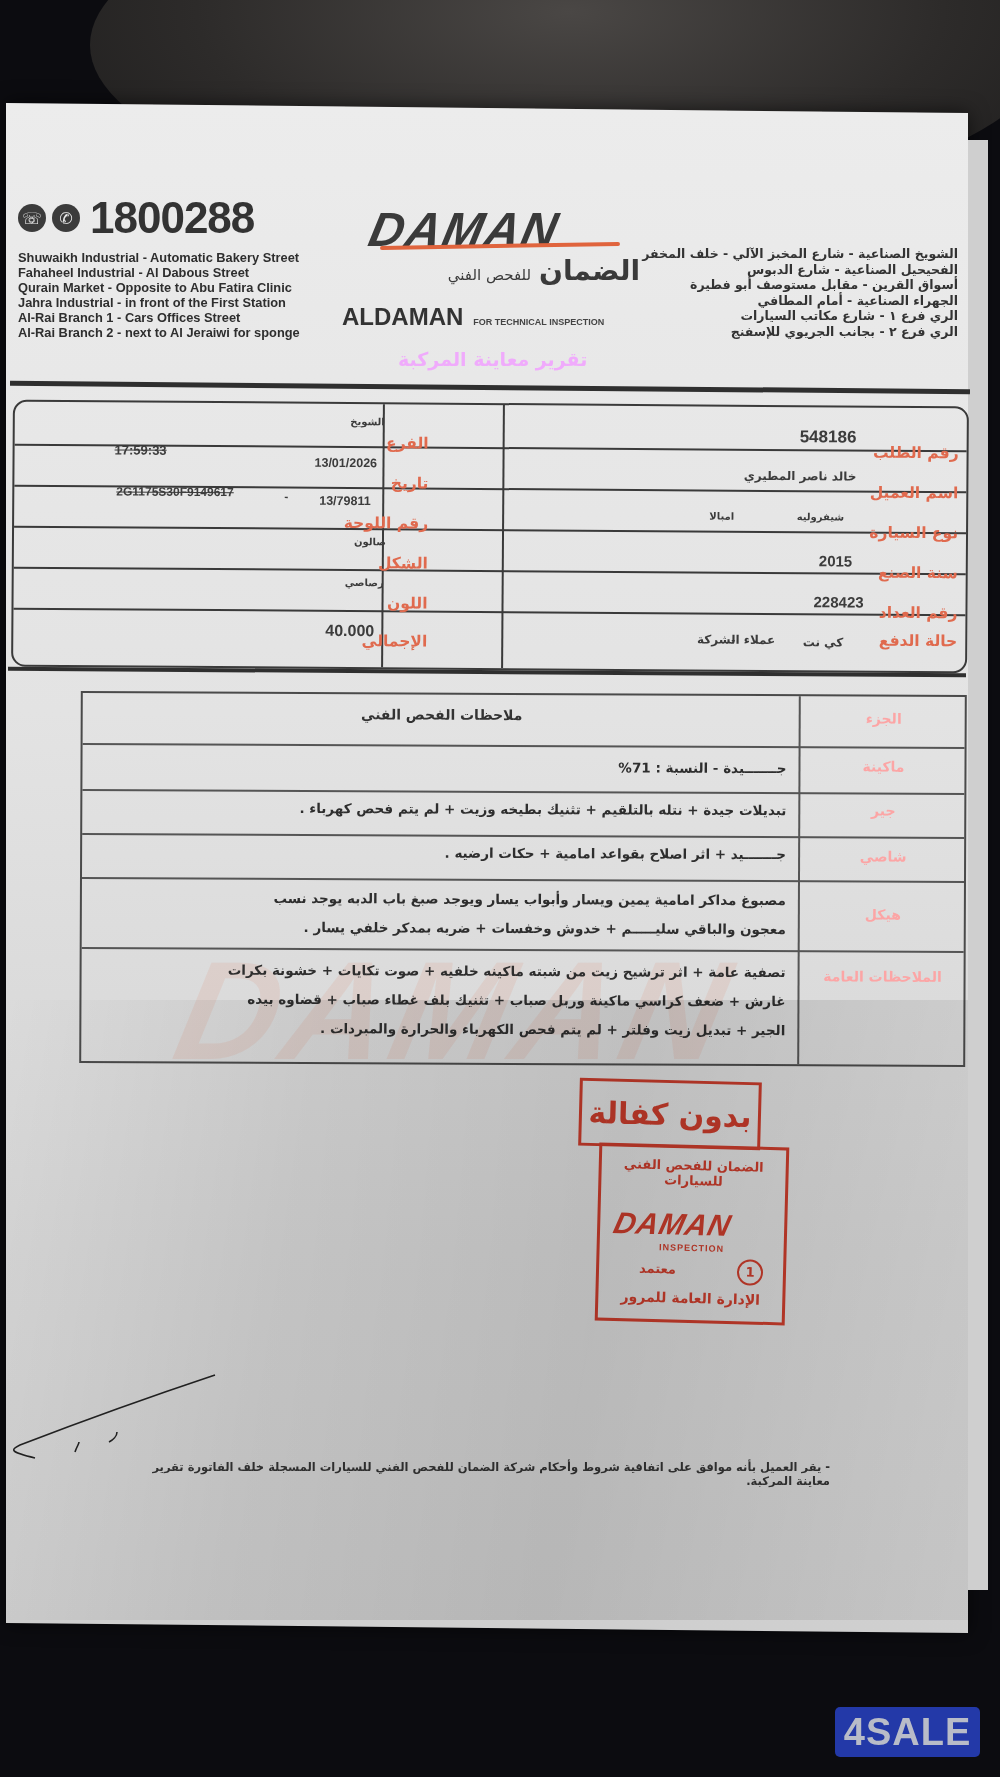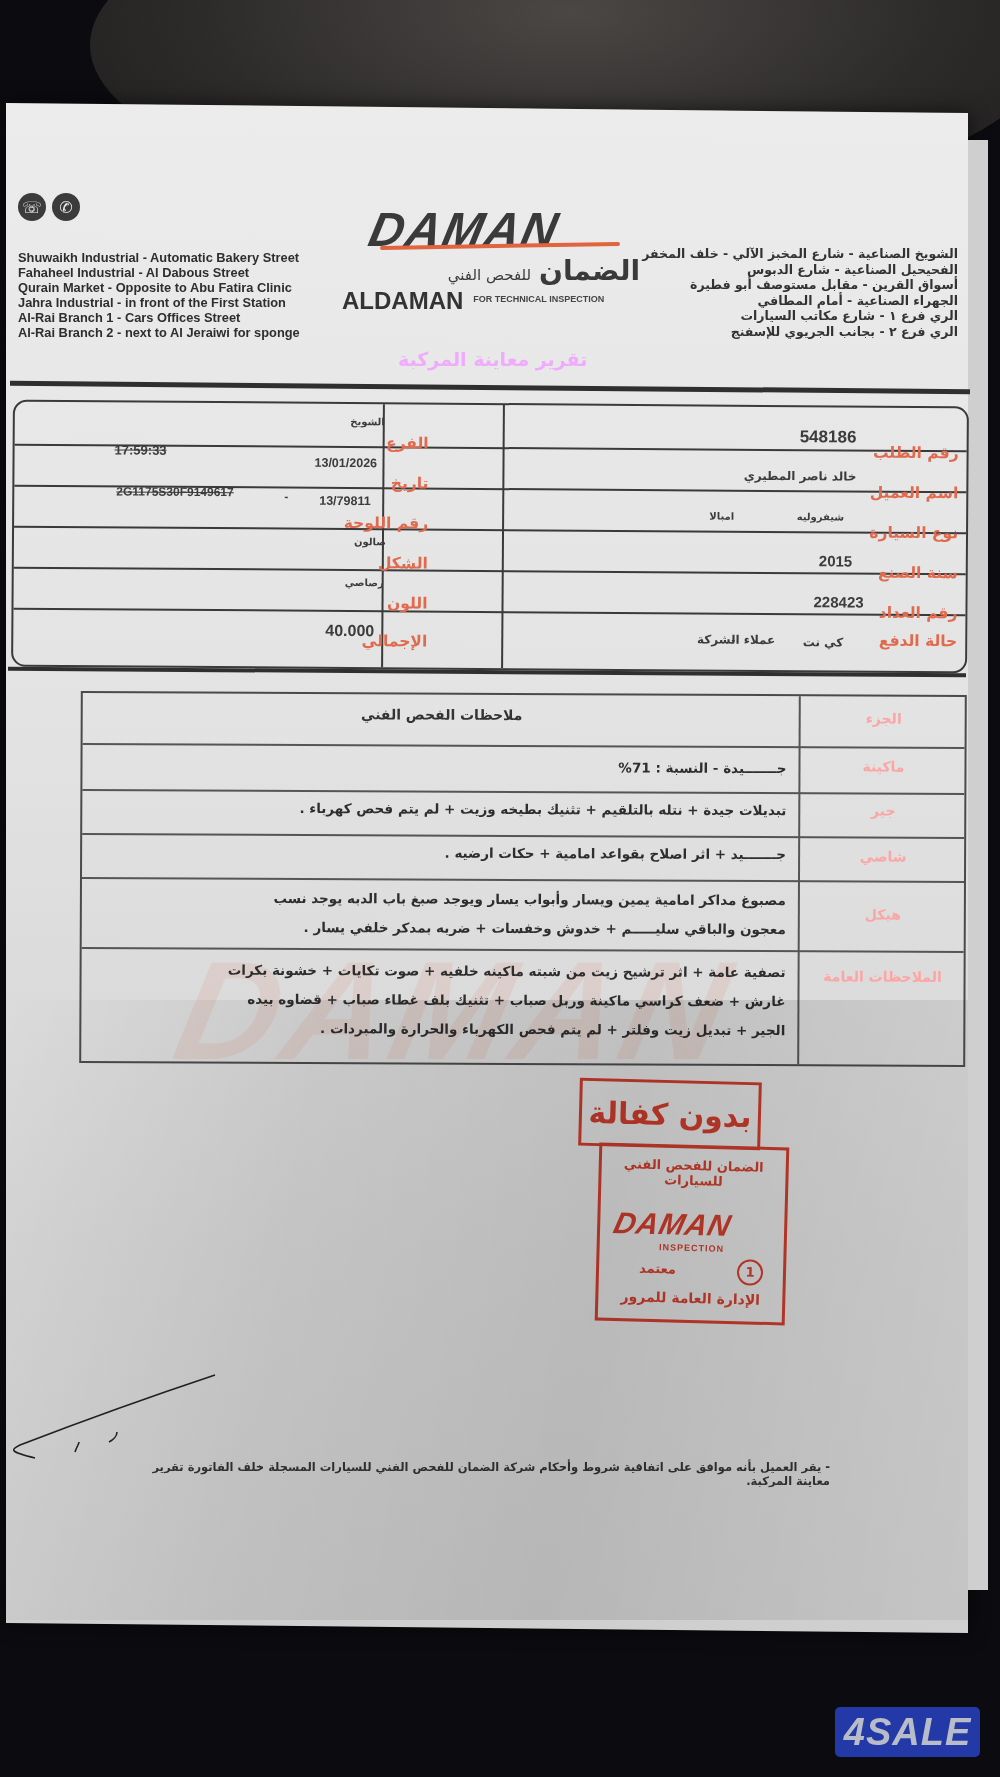--- a/index.html
+++ b/index.html
@@ -34,21 +34,21 @@
   .phone .num { font-family:"Liberation Sans", sans-serif; font-weight:bold; font-size:44px; color:#333; letter-spacing:-1px; margin-left:4px; }
   .branches-en { position:absolute; left:18px; top:250px; font-family:"Liberation Sans", sans-serif; font-weight:bold; font-size:13.5px; line-height:15px; color:#2e2e2e; transform:scaleX(0.95); transform-origin:left; }
   .branches-ar { position:absolute; right:42px; top:246px; direction:rtl; text-align:right; font-weight:bold; font-size:12.5px; line-height:15.5px; color:#333; }
 
   .logo { position:absolute; left:370px; top:208px; width:270px; }
   .logo .daman { font-family:"Liberation Sans", sans-serif; font-weight:bold; font-style:italic; font-size:48px; color:#3a3a3a; letter-spacing:2px; transform:skewX(-12deg); line-height:44px; }
   .logo .swoosh { height:4px; width:240px; background:#e0643d; border-radius:4px; margin-top:-8px; margin-left:10px; transform:rotate(-1deg); }
   .logo .ar-row { display:flex; direction:rtl; align-items:baseline; gap:8px; margin-top:6px; margin-left:0; }
   .logo .ar-big { font-size:28px; font-weight:bold; color:#3a3a3a; }
   .logo .ar-small { font-size:15px; color:#3a3a3a; }
-  .logo .en-row { display:flex; align-items:center; gap:10px; margin-top:0; }
+  .logo .en-row { display:flex; align-items:flex-end; gap:10px; margin-top:16px; }
   .logo .aldaman { font-family:"Liberation Sans", sans-serif; font-weight:bold; font-size:24px; color:#333; margin-left:-28px; }
   .logo .fti { font-family:"Liberation Sans", sans-serif; font-size:9px; font-weight:bold; color:#444; padding-bottom:4px; }
   .report-title { position:absolute; left:398px; top:348px; direction:rtl; font-size:19px; font-weight:bold; color:#f0abfc; }
 
   .rule { position:absolute; height:5px; background:#2f2f2f; }
 
   
   .infobox { position:absolute; left:12px; top:403px; width:952px; height:263px; border:2px solid #3a3a3a; border-radius:14px; transform:rotate(0.4deg); }
   .row { position:absolute; left:0; right:0; height:1.5px; background:#3a3a3a; }
   .vline { position:absolute; top:0; bottom:0; width:1.5px; background:#3a3a3a; }
@@ -72,32 +72,33 @@
   .stamp2 .t1 { position:absolute; top:10px; left:0; right:0; text-align:center; direction:rtl; font-weight:bold; font-size:13px; }
   .stamp2 .logo2 { position:absolute; top:60px; left:14px; font-family:"Liberation Sans", sans-serif; font-weight:bold; font-style:italic; font-size:30px; transform:skewX(-12deg); letter-spacing:1px; }
   .stamp2 .insp { position:absolute; top:95px; left:0; right:0; text-align:center; font-family:"Liberation Sans", sans-serif; font-weight:bold; font-size:9px; letter-spacing:1px; }
   .stamp2 .circ { position:absolute; top:110px; right:20px; width:22px; height:22px; border:2px solid #c23a2a; border-radius:50%; font-size:13px; font-weight:bold; text-align:center; line-height:22px; }
   .stamp2 .t2 { position:absolute; top:114px; left:40px; direction:rtl; font-weight:bold; font-size:13px; }
   .stamp2 .t3 { position:absolute; top:142px; left:0; right:0; text-align:center; direction:rtl; font-weight:bold; font-size:14px; }
 
   .signature { position:absolute; left:5px; top:1370px; width:220px; height:90px; }
   .disclaimer { position:absolute; left:120px; top:1460px; width:710px; direction:rtl; text-align:right; font-weight:bold; font-size:11.5px; color:#333; }
 
-  .badge { position:absolute; left:835px; top:1707px; width:145px; height:50px; background:#2339a8; border-radius:5px; color:#b8bcc8; font-family:"Liberation Sans", sans-serif; font-weight:bold; font-style:italic; font-size:38px; display:flex; align-items:center; justify-content:center; letter-spacing:1px; }
+  .badge { position:absolute; left:835px; top:1707px; width:145px; height:50px; background:#2339a8; border-radius:5px; color:#b8bcc8; font-family:"Liberation Sans", sans-serif; font-weight:bold; font-size:38px; display:flex; align-items:center; justify-content:center; letter-spacing:1px; }
 </style>
 </head>
 <body>
 
 <div class="seat"></div>
 <div class="paper"></div>
 <div class="paper-edge-right"></div>
 
 <div class="phone">
   <span class="ic">☏</span>
   <span class="ic">✆</span>
+  <span class="num">1800288</span>
 </div>
 <div class="branches-en">
   <div>Shuwaikh Industrial - Automatic Bakery Street</div>
   <div>Fahaheel Industrial - Al Dabous Street</div>
   <div>Qurain Market - Opposite to Abu Fatira Clinic</div>
   <div>Jahra Industrial - in front of the First Station</div>
   <div>Al-Rai Branch 1 - Cars Offices Street</div>
   <div>Al-Rai Branch 2 - next to Al Jeraiwi for sponge</div>
 </div>
 <div class="branches-ar">

